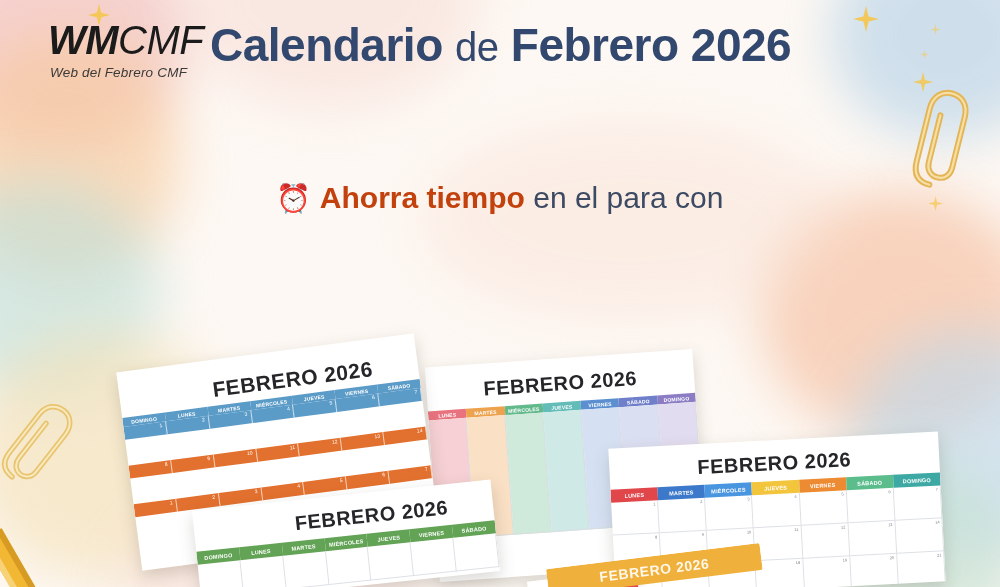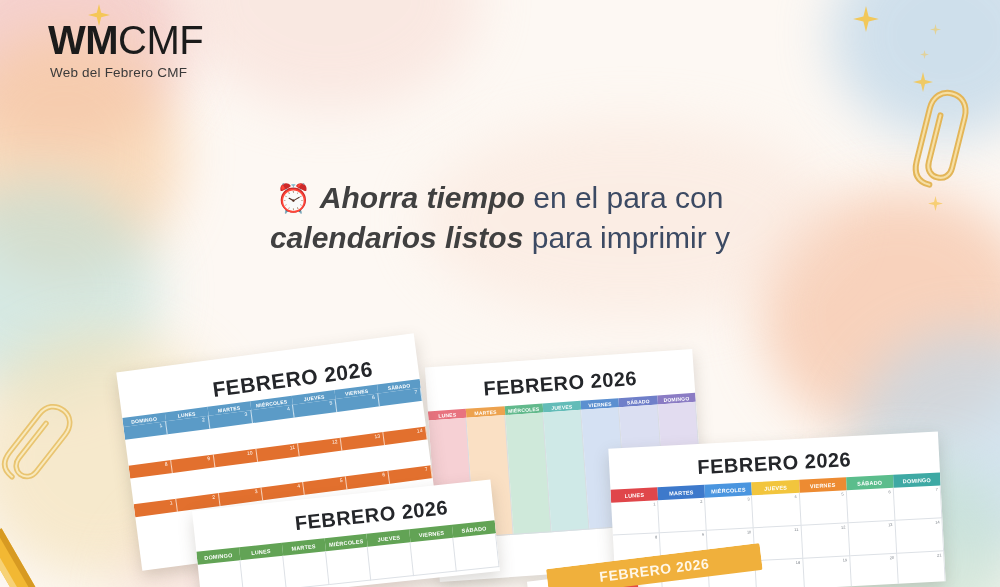--- a/index.html
+++ b/index.html
@@ -53,20 +53,21 @@
   .clip-right { right: 36px; top: 86px; transform: rotate(14deg); }
   .clip-left  { left: 14px;  top: 396px; transform: rotate(38deg); }
 
   
   .pencil { position: absolute; left: 46px; top: 488px; transform: rotate(-30deg); transform-origin: bottom center; pointer-events: none; }
 
   
   .logo-block {
     position: absolute; left: 48px; top: 20px;
     z-index: 6;
+    font-style: italic;
   }
   .logo-mark {
     font-family: "Liberation Sans", sans-serif;
     font-size: 40px; font-weight: 400; letter-spacing: -0.5px;
     color: #1b1b1b; line-height: 1;
     white-space: nowrap;
   }
   .logo-mark .bold { font-weight: 700; }
   .logo-sub {
     font-family: "Liberation Sans", sans-serif;
@@ -100,21 +101,21 @@
     font-family: "Liberation Sans", sans-serif;
   }
 
   
   .body-copy {
     position: absolute; left: 170px; top: 178px; width: 660px;
     text-align: center; z-index: 7;
     font-size: 30px; line-height: 1.33; color: #3c4a63;
     font-family: "Liberation Sans", sans-serif;
   }
-  .body-copy b { font-weight: 700; color: #404040; font-style: italic; }
+  .body-copy b { font-weight: 700; color: #c2410c; }
   .emoji { font-size: 28px; }
 
   
   .cal {
     position: absolute;
     background: #ffffff;
     box-shadow: 0 6px 16px rgba(90,80,70,.22);
     overflow: hidden;
   }
   .cal-title {
@@ -215,25 +216,25 @@
       <rect x="9" y="26" width="6" height="142" fill="#f7d277"></rect>
       <rect x="25" y="26" width="6" height="142" fill="#d79a22"></rect>
     </svg>
   </div>
 
   <div class="logo-block">
     <div class="logo-mark"><span class="bold">WM</span><span>CMF</span></div>
     <div class="logo-sub">Web del Febrero CMF</div>
   </div>
 
+  <h1 class="main-title"><span>Calendario</span> <span class="light">de</span> <span>Febrero 2026</span></h1>
 
 
   <div class="body-copy">
     <div><span class="emoji">⏰</span> <b>Ahorra tiempo</b><span> en el para con</span></div>
-    <div><b>calendarios listos</b><span> para imprimir y</span></div>
   </div>
 
   <div class="cal" id="cal1">
     <div class="cal-title">FEBRERO 2026</div>
     <div class="cal-days" id="cal1-days">
         <div style="background: rgb(91, 155, 199); font-size: 5px;">DOMINGO</div>
         <div style="background: rgb(91, 155, 199); font-size: 5px;">LUNES</div>
         <div style="background: rgb(91, 155, 199); font-size: 5px;">MARTES</div>
         <div style="background: rgb(91, 155, 199); font-size: 5px;">MIÉRCOLES</div>
         <div style="background: rgb(91, 155, 199); font-size: 5px;">JUEVES</div>

